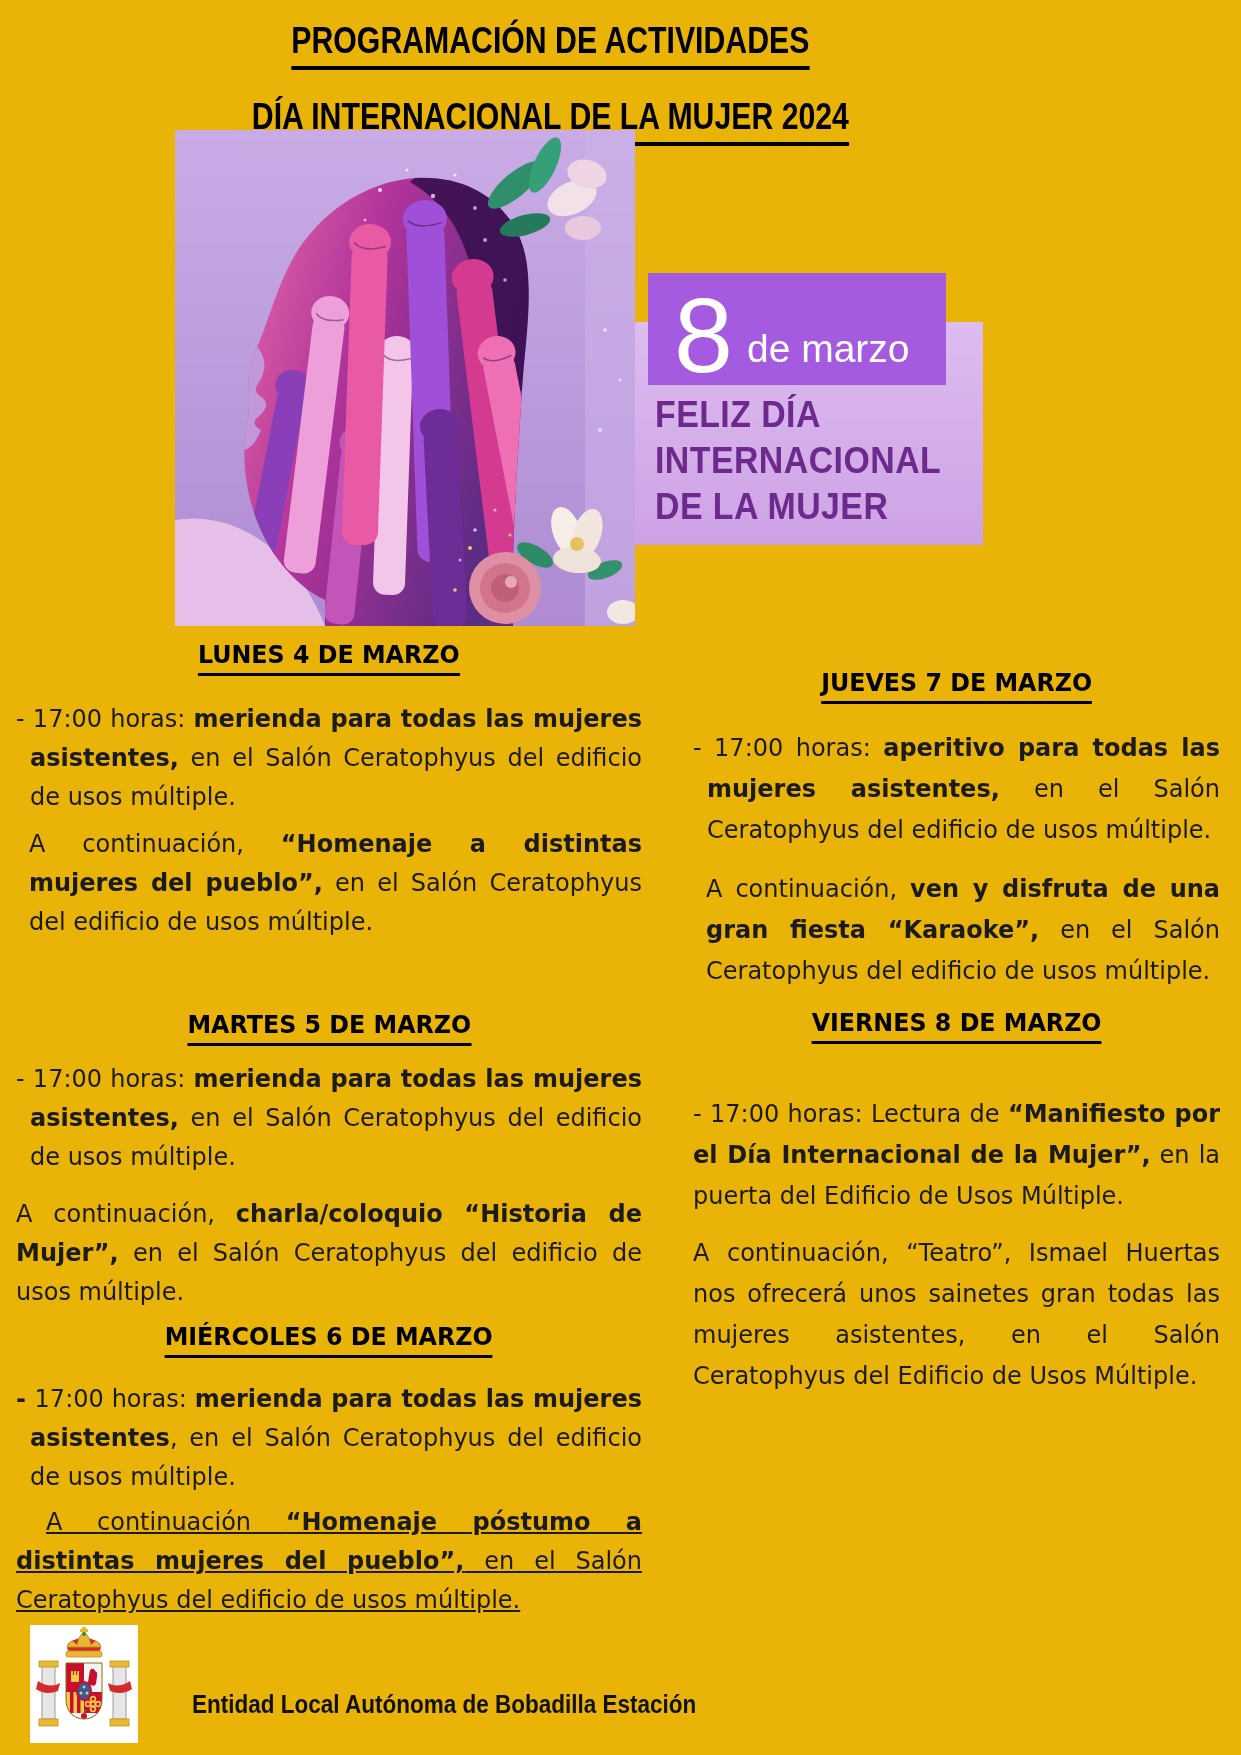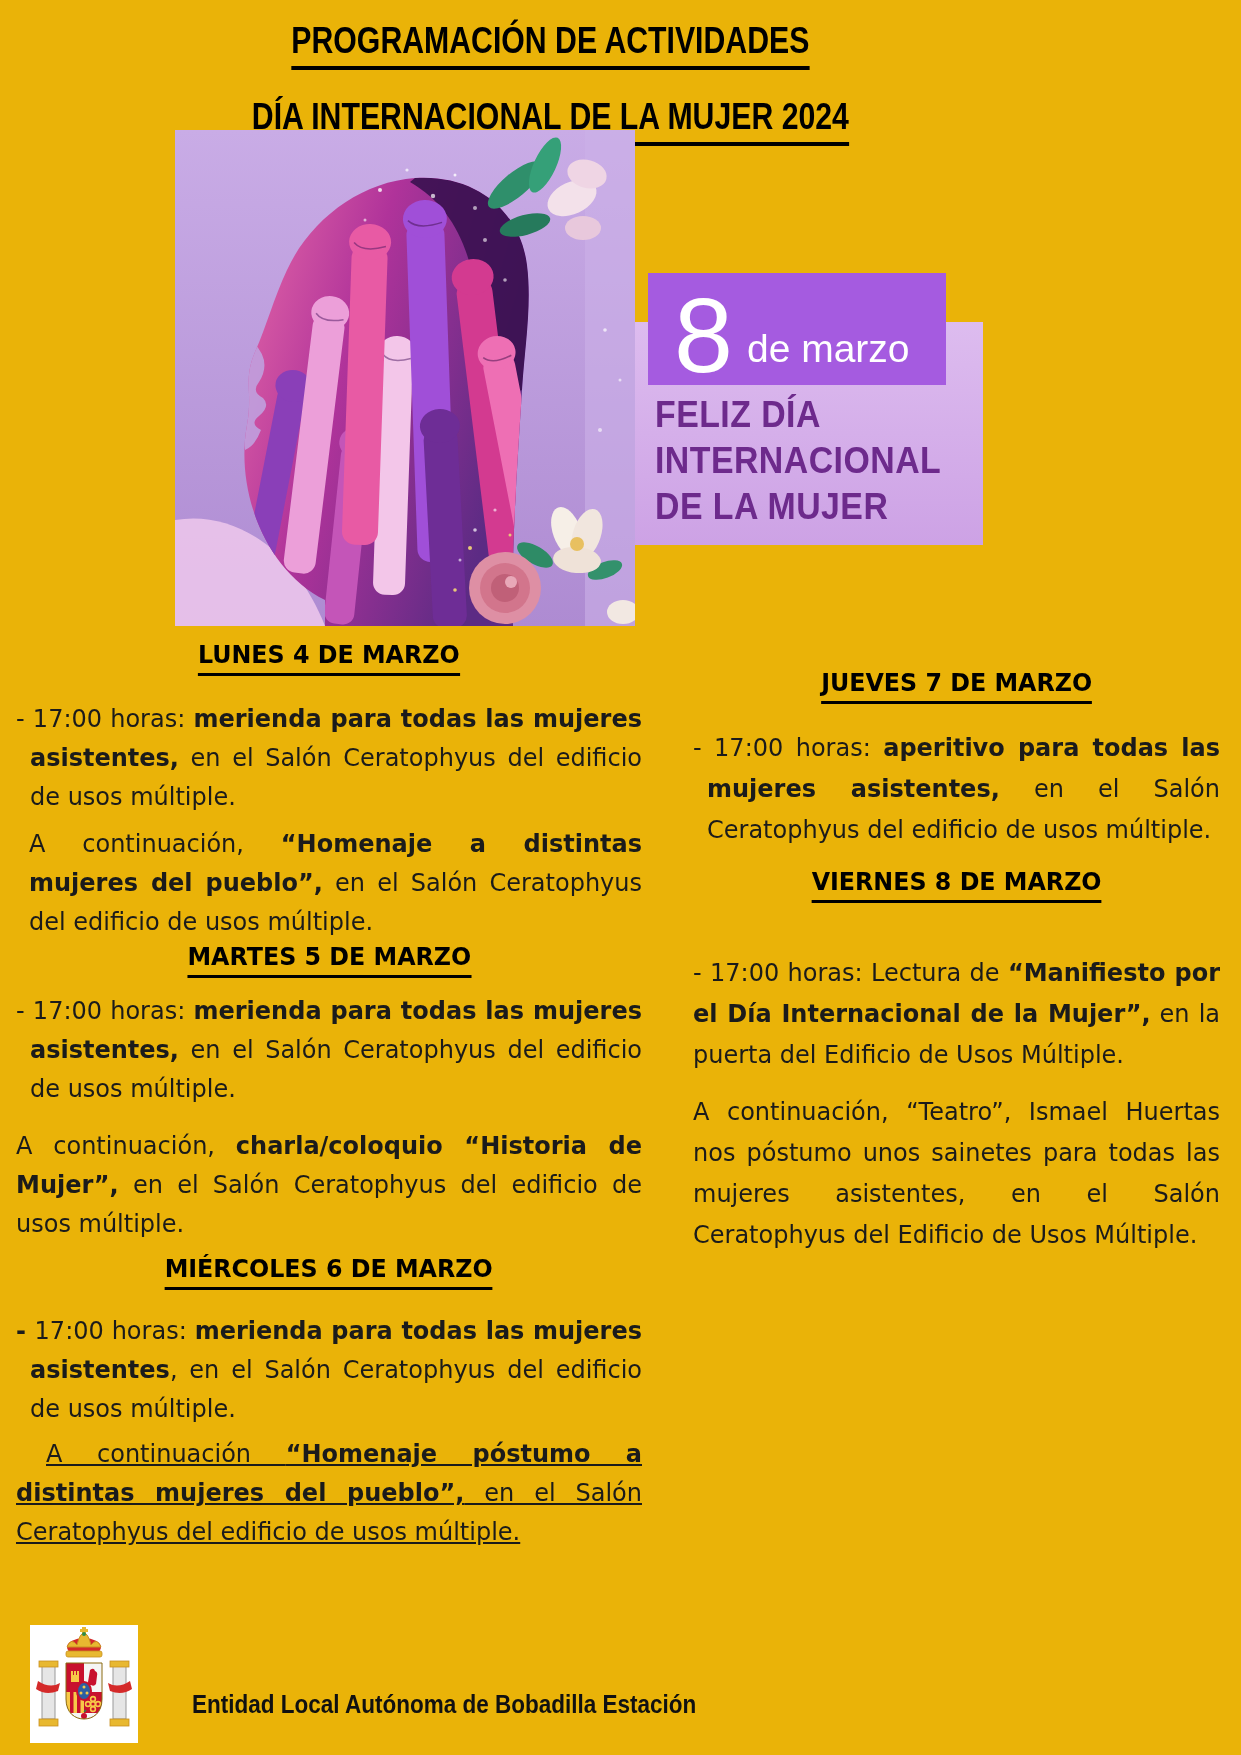--- a/index.html
+++ b/index.html
@@ -31,21 +31,21 @@
   .col-right{left:693px; top:668px; width:527px; font-size:24px; line-height:41px;}
   .day-h{text-align:center; font-weight:bold; font-size:25px; line-height:30px; color:#000; margin:0;}
   .day-h .hu{display:inline-block; transform:scaleX(.95); border-bottom:3px solid #000; padding-bottom:3px;}
   .p{margin:0;}
   .p b{font-weight:bold;}
   .hang{padding-left:14px; text-indent:-14px;}
   .ind{padding-left:13px;}
   .fline{text-indent:30px;}
   .mt6{margin-top:6px;text-decoration:underline;} .mt8{margin-top:8px;} .mt10{margin-top:10px;} .mt14{margin-top:14px;}
   .mt16{margin-top:16px;} .mt18{margin-top:18px;} .mt22{margin-top:22px;} .mt24{margin-top:24px;}
-  .mt30{margin-top:30px;} .mt50{margin-top:50px;} .mt68{}
+  .mt30{margin-top:30px;} .mt50{margin-top:50px;} .mt68{margin-top:68px;}
   
   .shield{position:absolute; left:30px; top:1625px; width:108px; height:118px;}
   .footer-text{position:absolute; left:192px; top:1690px;
          font-family:"Liberation Sans",sans-serif; font-weight:bold; font-size:25px; color:#111;
          transform:scaleX(.9); transform-origin:left top;}
 </style>
 </head>
 <body>
 
 <div id="page">
@@ -196,24 +196,25 @@
     <p class="p mt18"><span>A continuación, </span><b>charla/coloquio “Historia de Mujer”,</b><span> en el Salón Ceratophyus del edificio de usos múltiple.</span></p>
 
     <h2 class="day-h mt10"><span class="hu">MIÉRCOLES 6 DE MARZO</span></h2>
     <p class="p hang mt22"><b>- </b><span>17:00 horas: </span><b>merienda para todas las mujeres asistentes</b><span>, en el Salón Ceratophyus del edificio de usos múltiple.</span></p>
     <p class="p fline mt6"><span>A continuación </span><b>“Homenaje póstumo a distintas mujeres del pueblo”,</b><span> en el Salón Ceratophyus del edificio de usos múltiple.</span></p>
   </div>
 
   <div class="col col-right">
     <h2 class="day-h"><span class="hu">JUEVES 7 DE MARZO</span></h2>
     <p class="p hang mt24"><span>- 17:00 horas: </span><b>aperitivo para todas las mujeres asistentes,</b><span> en el Salón Ceratophyus del edificio de usos múltiple.</span></p>
+    <p class="p ind mt18"><span>A continuación, </span><b>ven y disfruta de una gran fiesta “Karaoke”,</b><span> en el Salón Ceratophyus del edificio de usos múltiple.</span></p>
 
     <h2 class="day-h mt16"><span class="hu">VIERNES 8 DE MARZO</span></h2>
     <p class="p mt50"><span>- 17:00 horas: Lectura de </span><b>“Manifiesto por el Día Internacional de la Mujer”,</b><span> en la puerta del Edificio de Usos Múltiple.</span></p>
-    <p class="p mt16"><span>A continuación, “Teatro”, Ismael Huertas nos póstumo unos sainetes para todas las mujeres asistentes, en el Salón Ceratophyus del Edificio de Usos Múltiple.</span></p>
+    <p class="p mt16"><span>A continuación, “Teatro”, Ismael Huertas nos ofrecerá unos sainetes gran todas las mujeres asistentes, en el Salón Ceratophyus del Edificio de Usos Múltiple.</span></p>
   </div>
 
   <svg class="shield" viewBox="0 0 108 118">
     <rect x="0" y="0" width="108" height="118" fill="#FFFFFF"></rect>
 
     <ellipse cx="54" cy="22" rx="17" ry="9" fill="#D42A2A"></ellipse>
     <path d="M37,22 q4,-10 10,-2 q3,-12 7,-12 q4,0 7,12 q6,-8 10,2 Z" fill="#E8B830" stroke="#C89020" stroke-width="1"></path>
     <rect x="36" y="26" width="36" height="6" rx="2" fill="#E8B830" stroke="#C89020" stroke-width=".8"></rect>
     <rect x="52" y="2" width="4" height="8" fill="#E8B830"></rect>
       <rect x="50" y="4" width="8" height="3" fill="#E8B830"></rect>

